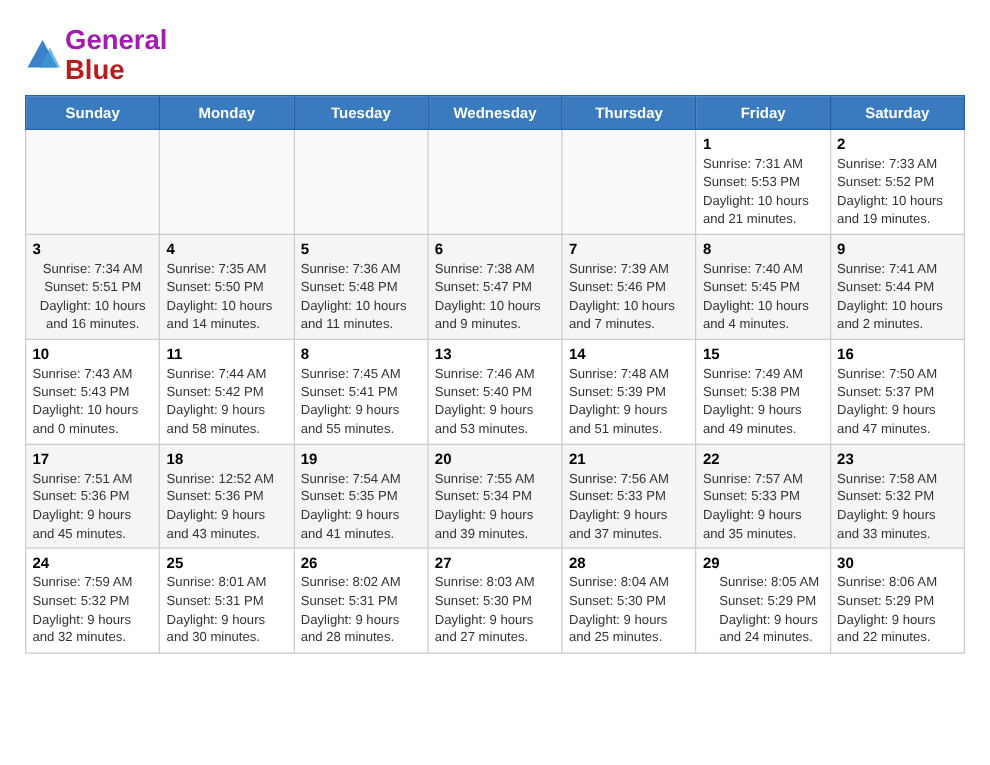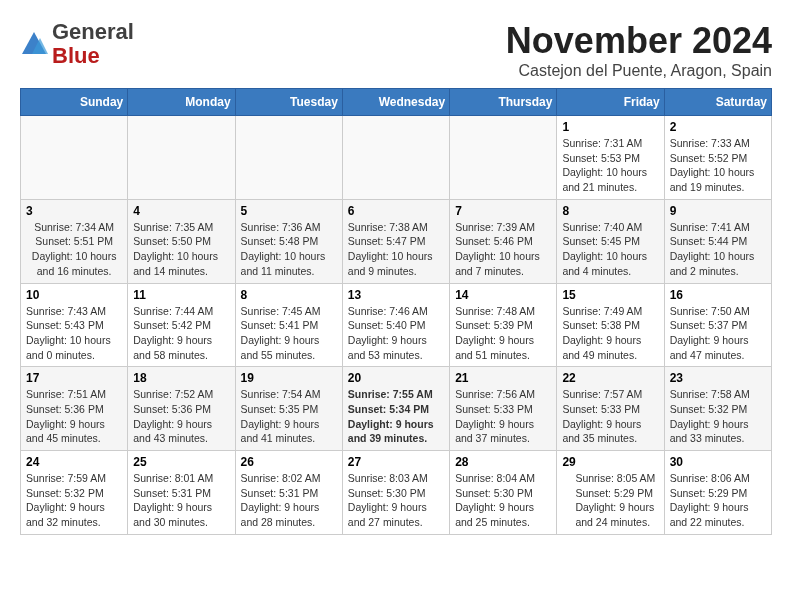--- a/index.html
+++ b/index.html
@@ -18,21 +18,21 @@
     }
     .logo-area {
       display: flex;
       align-items: center;
     }
     .logo-text {
       font-size: 22px;
       font-weight: bold;
       line-height: 1.1;
     }
-    .logo-general { color: #404040; }
+    .logo-general { color: #a21caf; }
     .logo-blue { color: #b91c1c; }
     .logo-icon {
       width: 28px;
       height: 28px;
       margin-right: 4px;
     }
     .title-area {
       text-align: right;
     }
     .month-title {
@@ -46,21 +46,21 @@
     }
     .calendar-table {
       width: 100%;
       border-collapse: collapse;
       font-size: 11px;
     }
     .calendar-table thead tr th {
       background-color: #3a7abf;
       color: #fff;
       padding: 6px 4px;
-      text-align: right;
+      text-align: center;
       font-size: 12px;
       font-weight: bold;
       border: 1px solid #2a5fa0;
     }
     .calendar-table tbody tr td {
       border: 1px solid #ccc;
       vertical-align: top;
       padding: 4px 5px;
       min-height: 80px;
       width: 14.28%;
@@ -91,24 +91,20 @@
   <div class="logo-area">
     <svg class="logo-icon" viewBox="0 0 28 28">
       <polygon points="14,2 26,24 2,24" fill="#1a6bbf" opacity="0.85"></polygon>
       <polygon points="20,8 28,24 12,24" fill="#3a9ad9" opacity="0.7"></polygon>
     </svg>
     <div class="logo-text">
       <span class="logo-general">General</span><br>
       <span class="logo-blue">Blue</span>
     </div>
   </div>
-  <div class="title-area">
-    <div class="month-title">November 2024</div>
-    <div class="location-title">Castejon del Puente, Aragon, Spain</div>
-  </div>
 </div>
 
 <table class="calendar-table">
   <thead>
     <tr>
     <th>Sunday</th>
         <th>Monday</th>
         <th>Tuesday</th>
         <th>Wednesday</th>
         <th>Thursday</th>
@@ -226,33 +222,33 @@
       </tr>
       <tr>
         <td>
           <span class="day-number">17</span>
           <div class="day-info" style="white-space: pre-line;">Sunrise: 7:51 AM
 Sunset: 5:36 PM
 Daylight: 9 hours and 45 minutes.</div>
         </td>
         <td>
           <span class="day-number">18</span>
-          <div class="day-info" style="white-space: pre-line;">Sunrise: 7:52 AM
+          <div class="day-info" style="white-space: pre-line;">Sunrise: 12:52 AM
 Sunset: 5:36 PM
 Daylight: 9 hours and 43 minutes.</div>
         </td>
         <td>
           <span class="day-number">19</span>
           <div class="day-info" style="white-space: pre-line;">Sunrise: 7:54 AM
 Sunset: 5:35 PM
 Daylight: 9 hours and 41 minutes.</div>
         </td>
         <td>
           <span class="day-number">20</span>
-          <div class="day-info" style="white-space: pre-line; font-weight: bold;">Sunrise: 7:55 AM
+          <div class="day-info" style="white-space: pre-line;">Sunrise: 7:55 AM
 Sunset: 5:34 PM
 Daylight: 9 hours and 39 minutes.</div>
         </td>
         <td>
           <span class="day-number">21</span>
           <div class="day-info" style="white-space: pre-line;">Sunrise: 7:56 AM
 Sunset: 5:33 PM
 Daylight: 9 hours and 37 minutes.</div>
         </td>
         <td>

